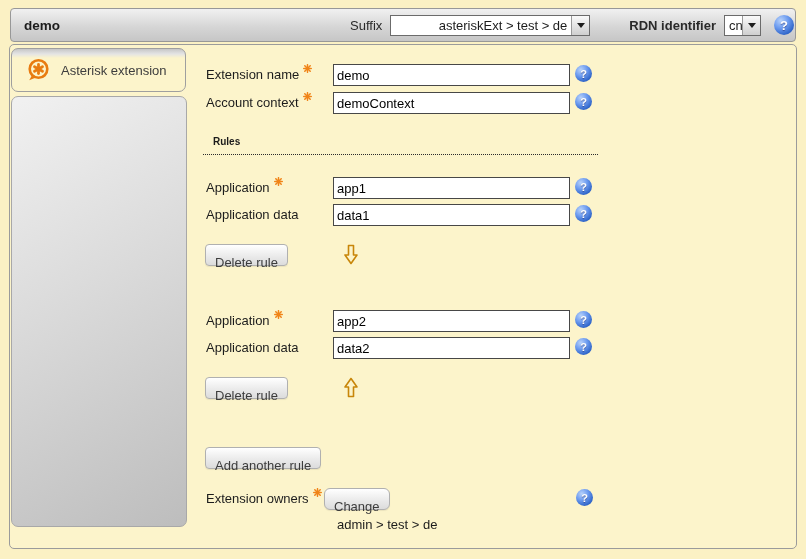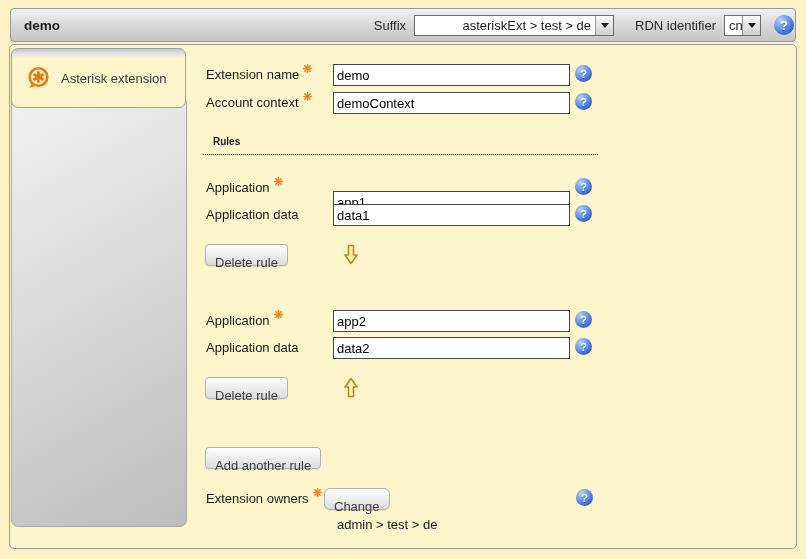--- a/index.html
+++ b/index.html
@@ -29,40 +29,40 @@
     flex:1;display:flex;align-items:center;padding:0 4px;
     white-space:nowrap;overflow:hidden;font-size:13px;
   }
   .select-text.right{justify-content:flex-end;}
   .select-btn{
     width:17px;background:linear-gradient(#fafafa,#cfcfcf);
     border-left:1px solid #9a9a9a;display:flex;align-items:center;justify-content:center;
   }
   .tri{width:0;height:0;border:4px solid transparent;border-top:5px solid #1d1d1d;margin-top:5px;}
   .suffix-select{width:200px;margin-left:8px;padding-left:11px;}
-  .rdn-label{margin-left:21px;}
+  .rdn-label{margin-left:39px;font-weight:bold;}
   .rdn-select{width:37px;margin-left:8px;}
 
   .help-icon{
     display:inline-flex;align-items:center;justify-content:center;
     width:17px;height:17px;border-radius:50%;
     background:radial-gradient(circle at 34% 28%,#b8d2fa 0%,#6d9cf0 38%,#2e64c8 75%,#1a4aa0 100%);
     color:#fff;font-weight:bold;font-size:11px;cursor:pointer;
     text-shadow:0 1px 1px rgba(0,0,60,.45);
   }
   .help-lg{width:20px;height:20px;font-size:13px;margin-left:13px;margin-right:1px;}
 
   
   .container{
     position:absolute;left:9px;top:44px;width:788px;height:505px;
     box-sizing:border-box;border:1px solid #9b9b9b;border-radius:5px;
     background:#fcf4cb;
   }
   .tab{
-    position:absolute;left:11px;top:48px;width:175px;height:60px;
+    position:absolute;left:11px;top:48px;width:175px;height:44px;
     box-sizing:border-box;border:1px solid #9f9f9f;border-radius:7px;
     background:linear-gradient(#c7c7c7 0,#e4e4e4 5px,#fcf4cb 9px);
     display:flex;align-items:center;padding-left:13px;cursor:pointer;
   }
   .tab-label{margin-left:10px;color:#3d3d3d;}
   .sidebar-panel{
     position:absolute;left:11px;top:96px;width:176px;height:431px;
     box-sizing:border-box;border:1px solid #a8a8a8;border-radius:7px;
     background:linear-gradient(150deg,#f1f1f1 0%,#dadada 45%,#bdbdbd 100%);
   }
@@ -163,21 +163,21 @@
   <span class="abs flabel" style="left:206px;top:177px;">
     <span>Application</span><svg class="req-icon" width="9" height="9" viewBox="0 0 10 10">
         <g stroke="#f08418" stroke-width="1.7" stroke-linecap="round">
           <line x1="5" y1="0.8" x2="5" y2="9.2"></line>
           <line x1="0.8" y1="5" x2="9.2" y2="5"></line>
           <line x1="2" y1="2" x2="8" y2="8"></line>
           <line x1="2" y1="8" x2="8" y2="2"></line>
         </g>
       </svg>
   </span>
-  <input class="tinput" style="left: 333px; top: 177px; margin-top: 14px;" value="app1">
+  <input class="tinput" style="left: 333px; top: 177px;" value="app1">
   <span class="help-icon abs" style="left:575px;top:178px;">?</span>
 
   <span class="abs flabel" style="left:206px;top:204px;">Application data</span>
   <input class="tinput" style="left: 333px; top: 204px;" value="data1">
   <span class="help-icon abs" style="left:575px;top:205px;">?</span>
 
   <button class="btn abs" style="left:205px;top:244px;">Delete rule</button>
   <span class="abs arrow-btn" style="left:343px;top:244px;">
     <svg width="16" height="21" viewBox="0 0 15 21">
         <path d="M5 1.5 L10 1.5 L10 11 L13.5 11 L7.5 19.5 L1.5 11 L5 11 Z" fill="none" stroke="#c8860a" stroke-width="1.6" stroke-linejoin="round"></path>

